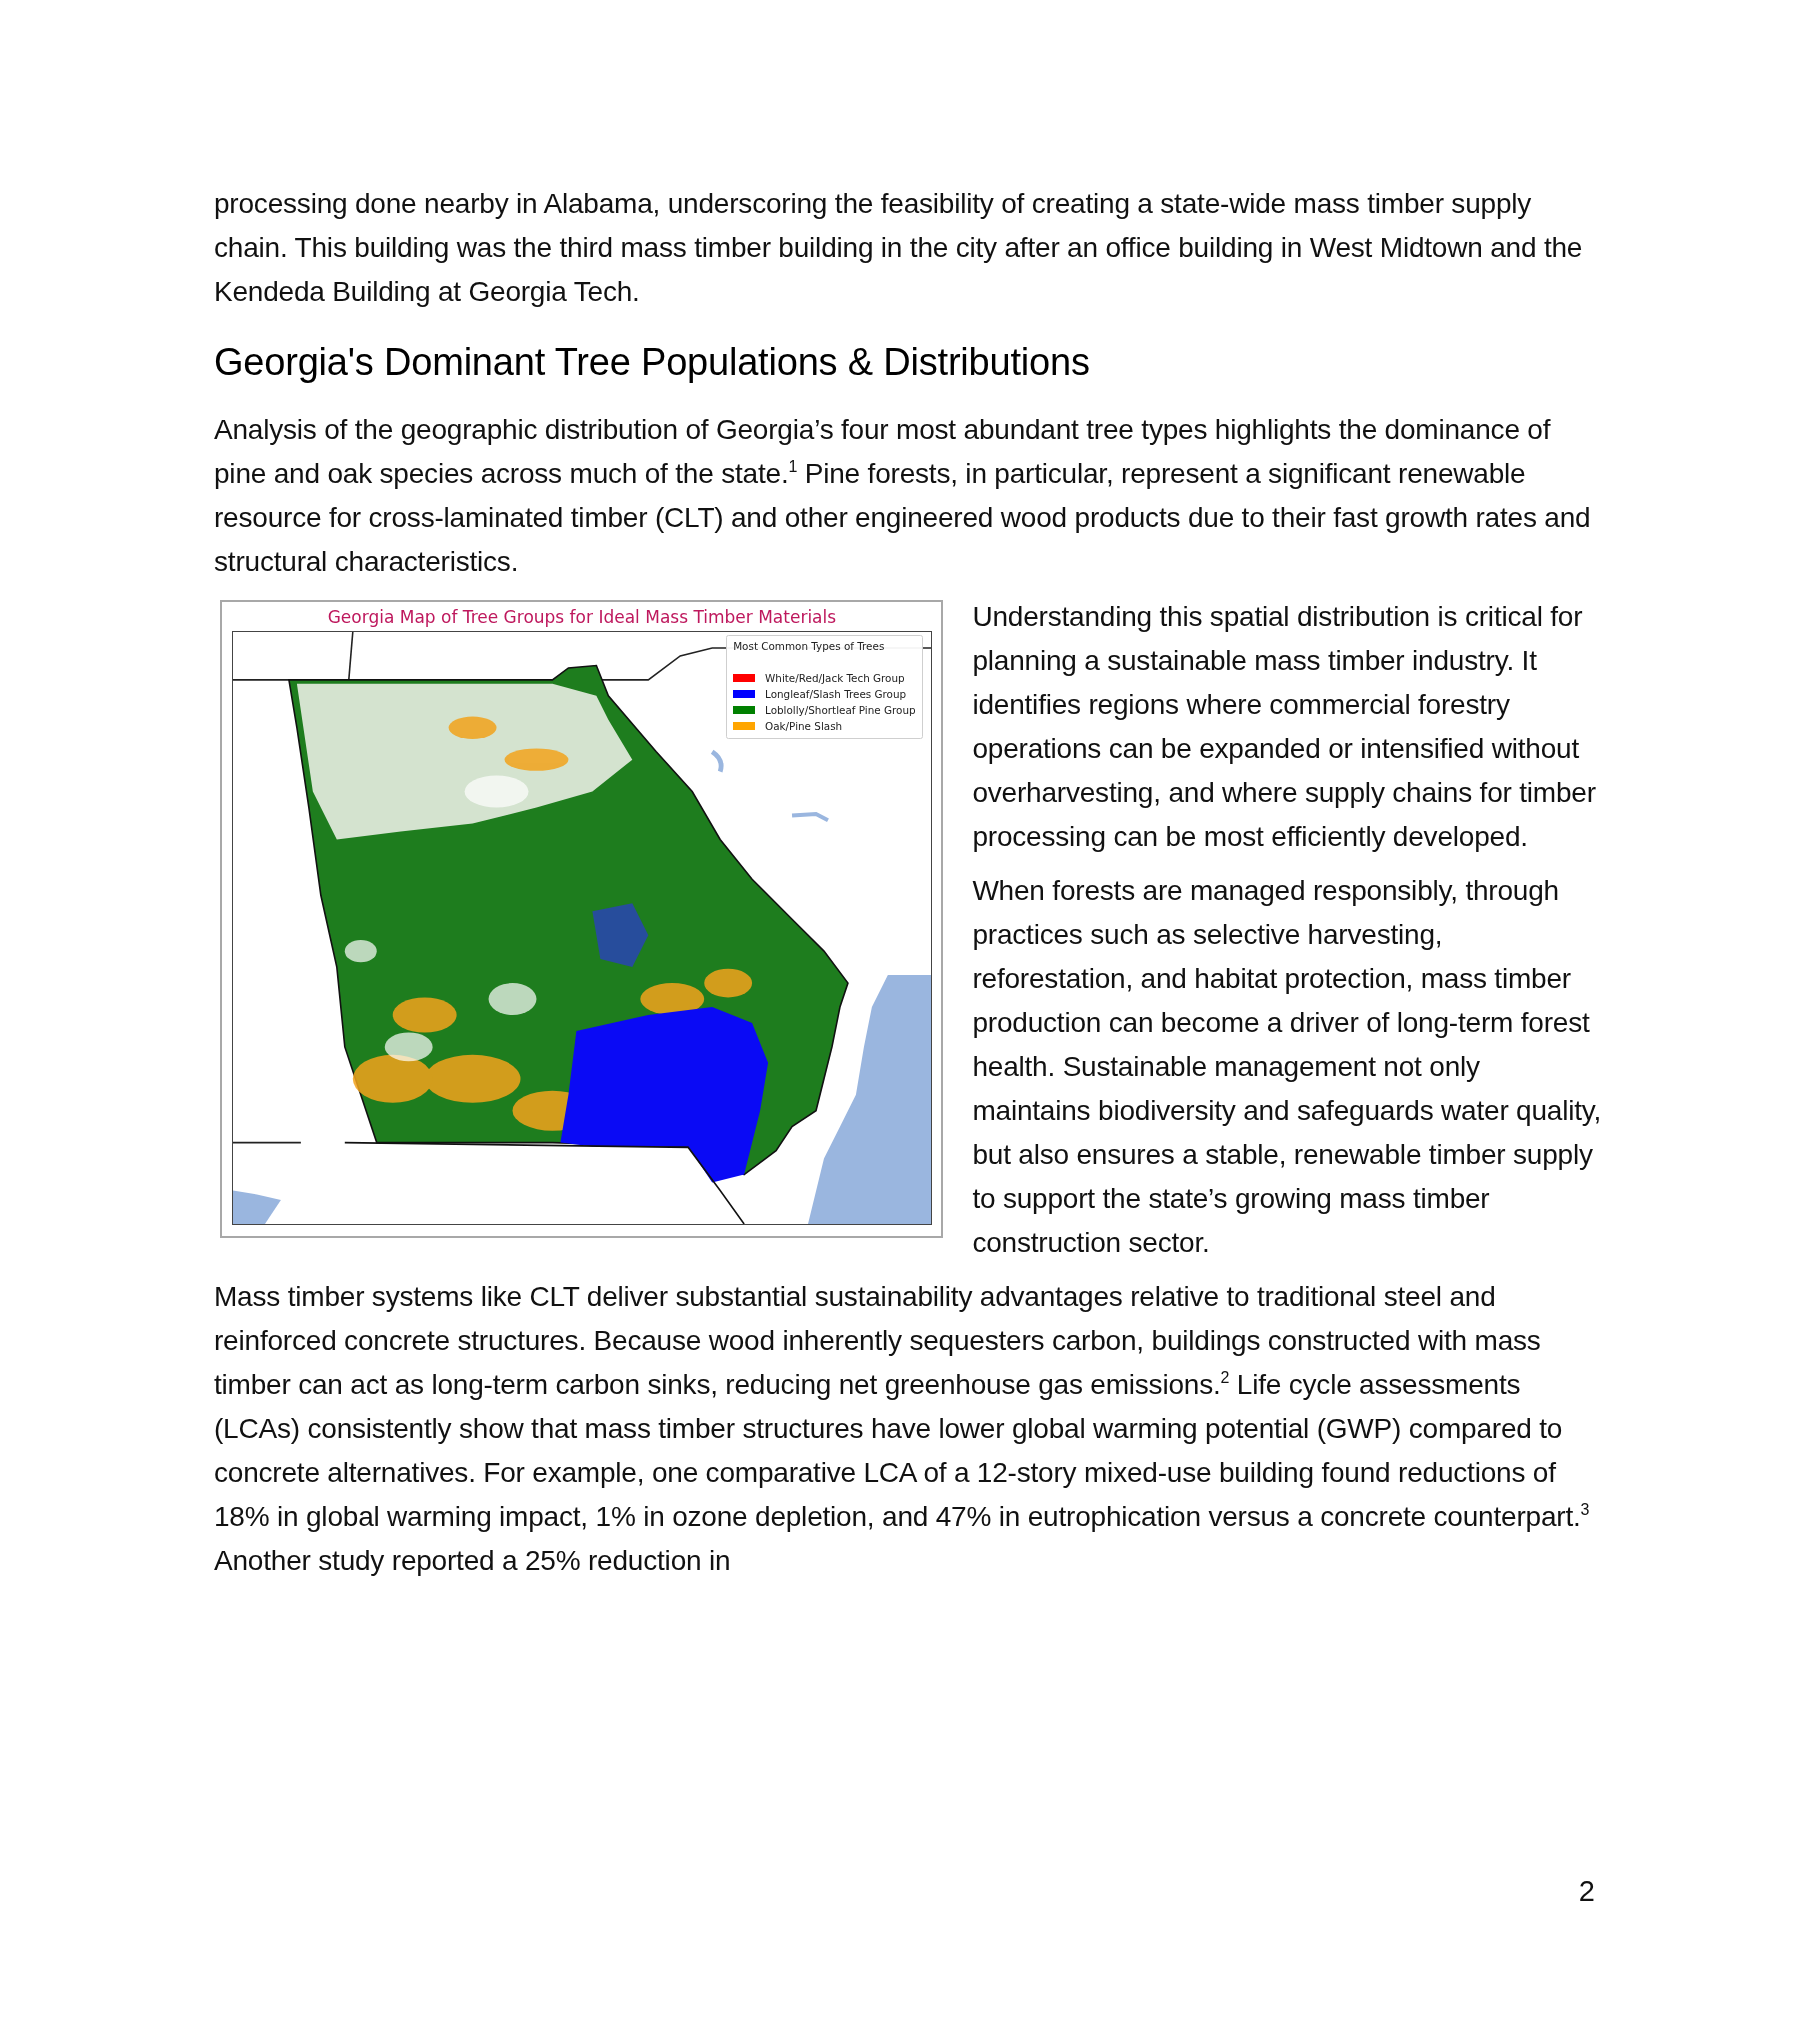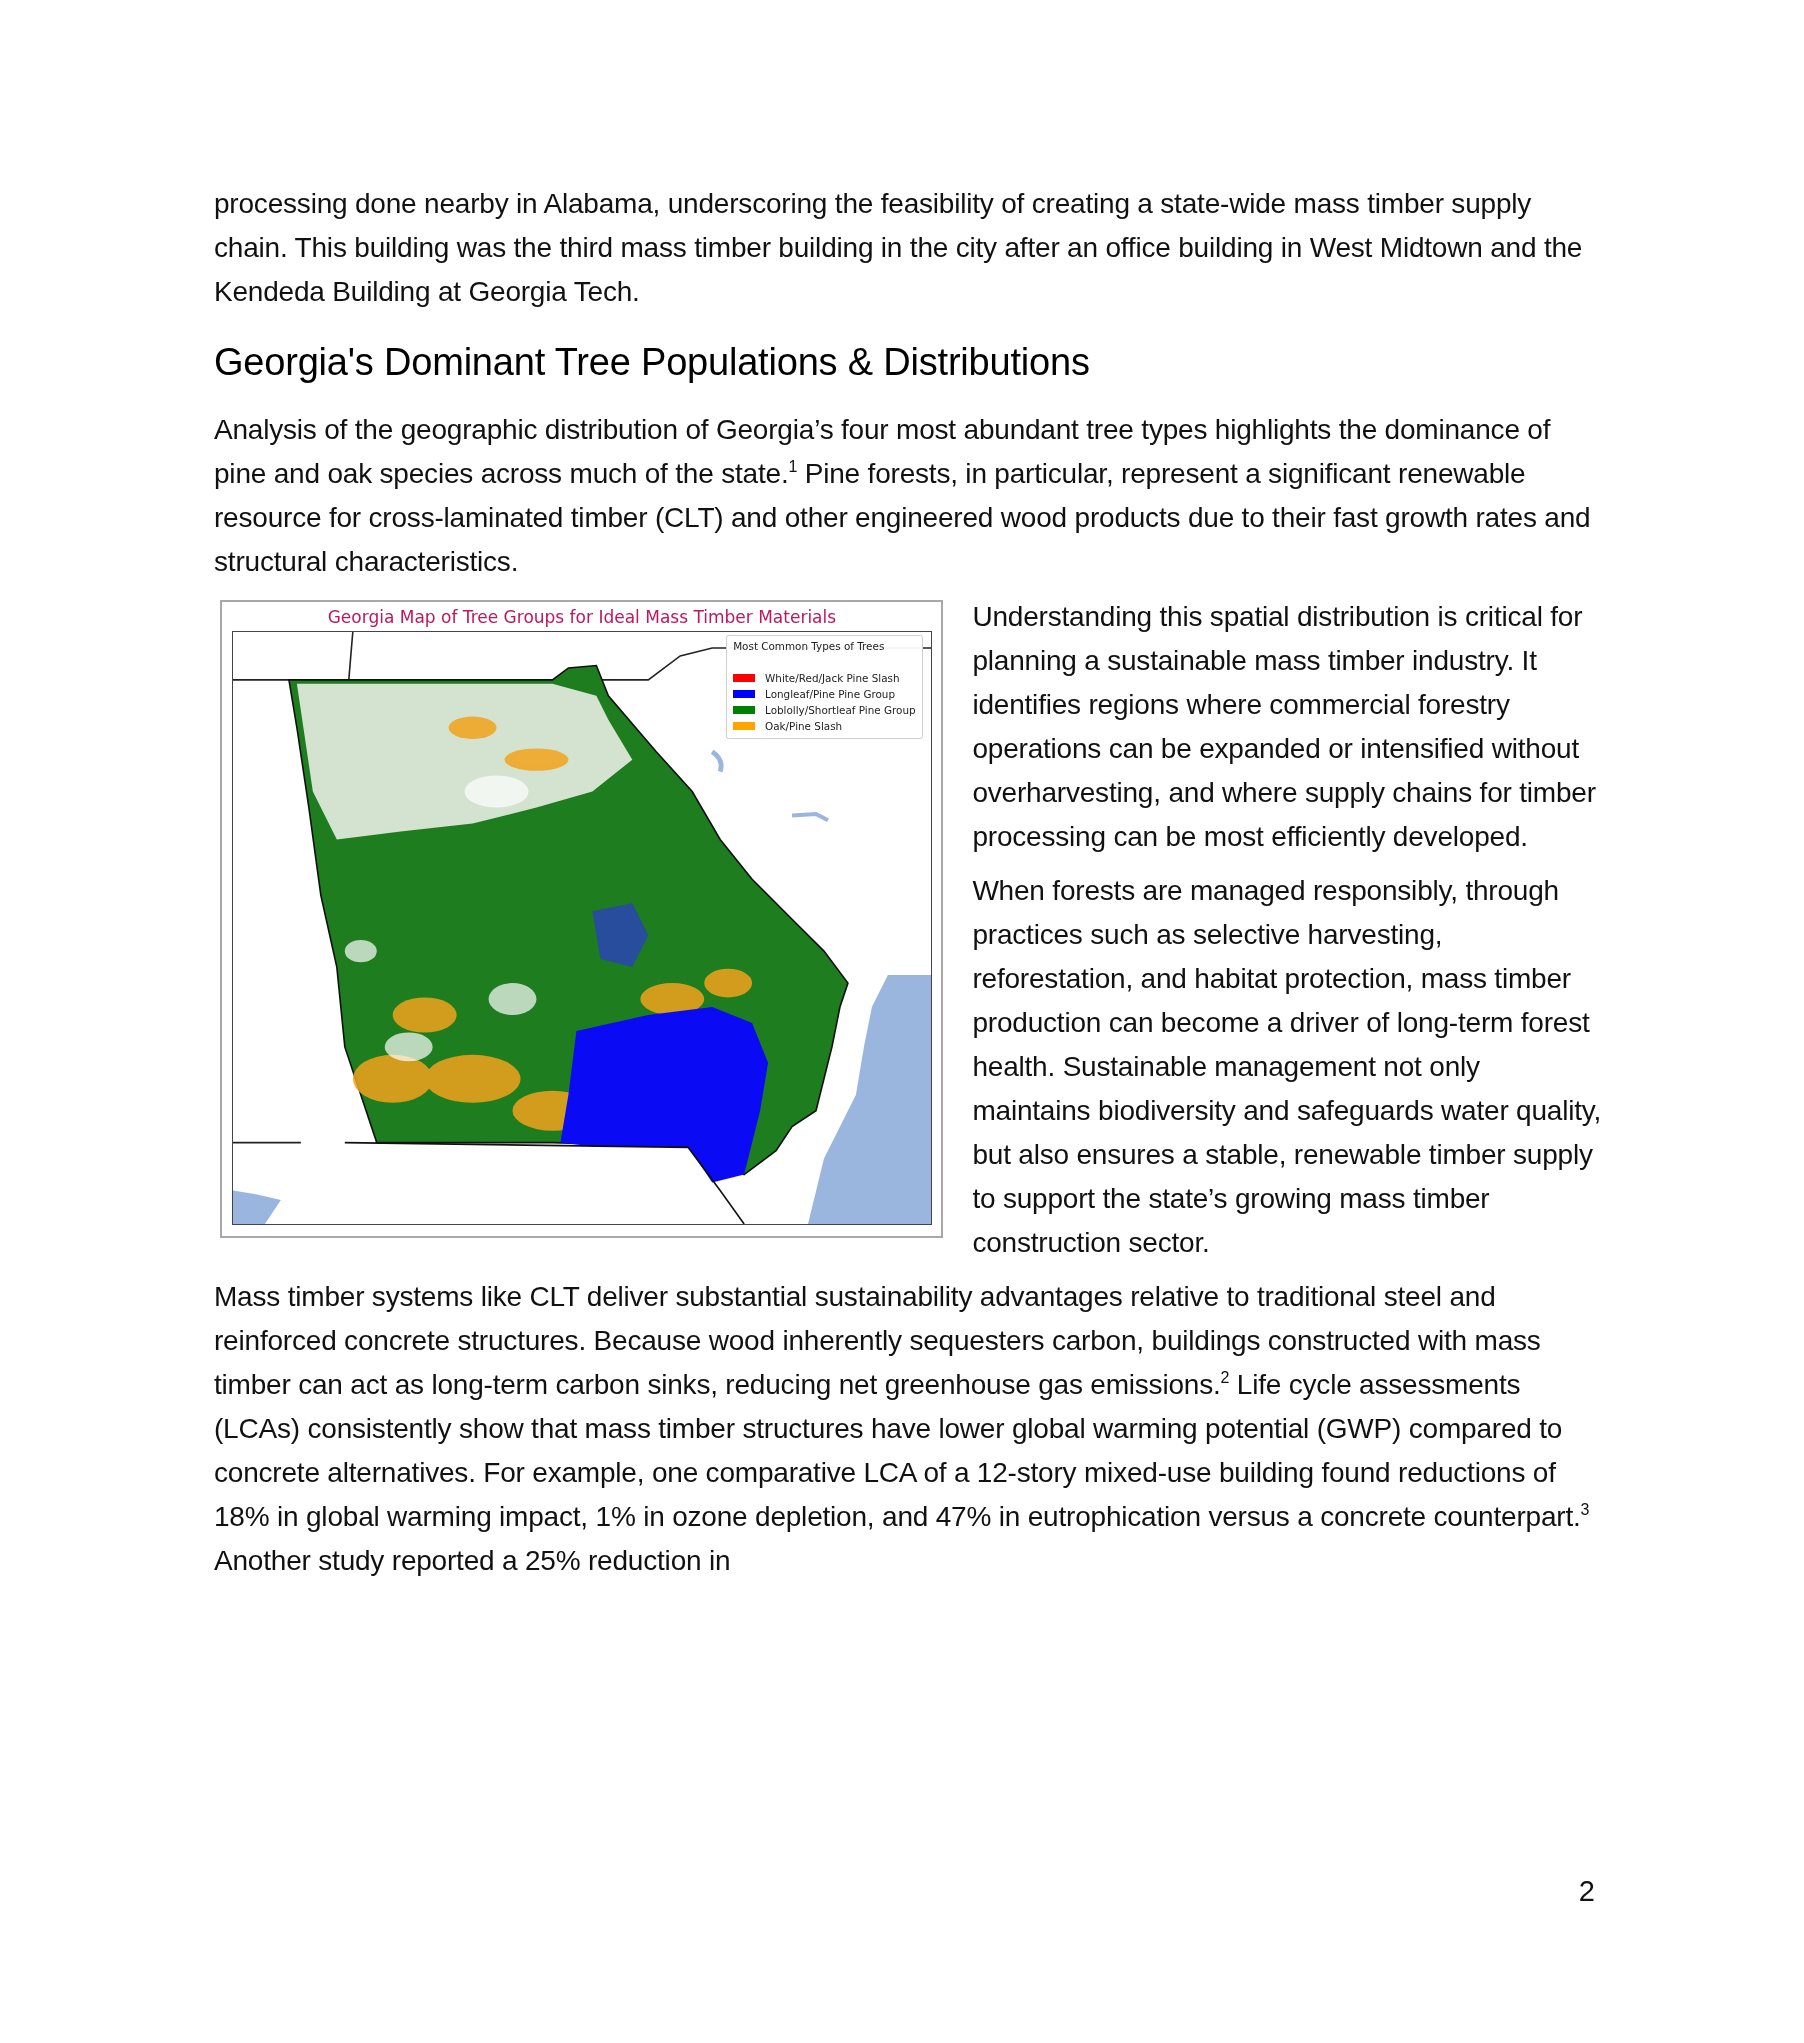--- a/index.html
+++ b/index.html
@@ -78,25 +78,25 @@
           <path d="M450,350 L500,340 L520,380 L500,420 L460,410 Z" fill="#2d2df0" opacity="0.6"></path>
           <path d="M140,640 L570,646 L610,700 L640,742" fill="none" stroke="#111" stroke-width="2"></path>
 
           <path d="M600,150 Q615,160 610,175" fill="none" stroke="#9ab6df" stroke-width="6"></path>
           <path d="M700,230 L730,228 L745,236" fill="none" stroke="#9ab6df" stroke-width="5"></path>
         </svg>
         <div class="legend">
           <div class="legend-title">Most Common Types of Trees</div>
           <div class="legend-item">
             <span class="swatch" style="background:#ff0000"></span>
-            <span>White/Red/Jack Pine Slash</span>
+            <span>White/Red/Jack Tech Group</span>
           </div>
           <div class="legend-item">
             <span class="swatch" style="background:#0000ff"></span>
-            <span>Longleaf/Pine Pine Group</span>
+            <span>Longleaf/Slash Trees Group</span>
           </div>
           <div class="legend-item">
             <span class="swatch" style="background:#008000"></span>
             <span>Loblolly/Shortleaf Pine Group</span>
           </div>
           <div class="legend-item">
             <span class="swatch" style="background:#ffa500"></span>
             <span>Oak/Pine Slash</span>
           </div>
         </div>

